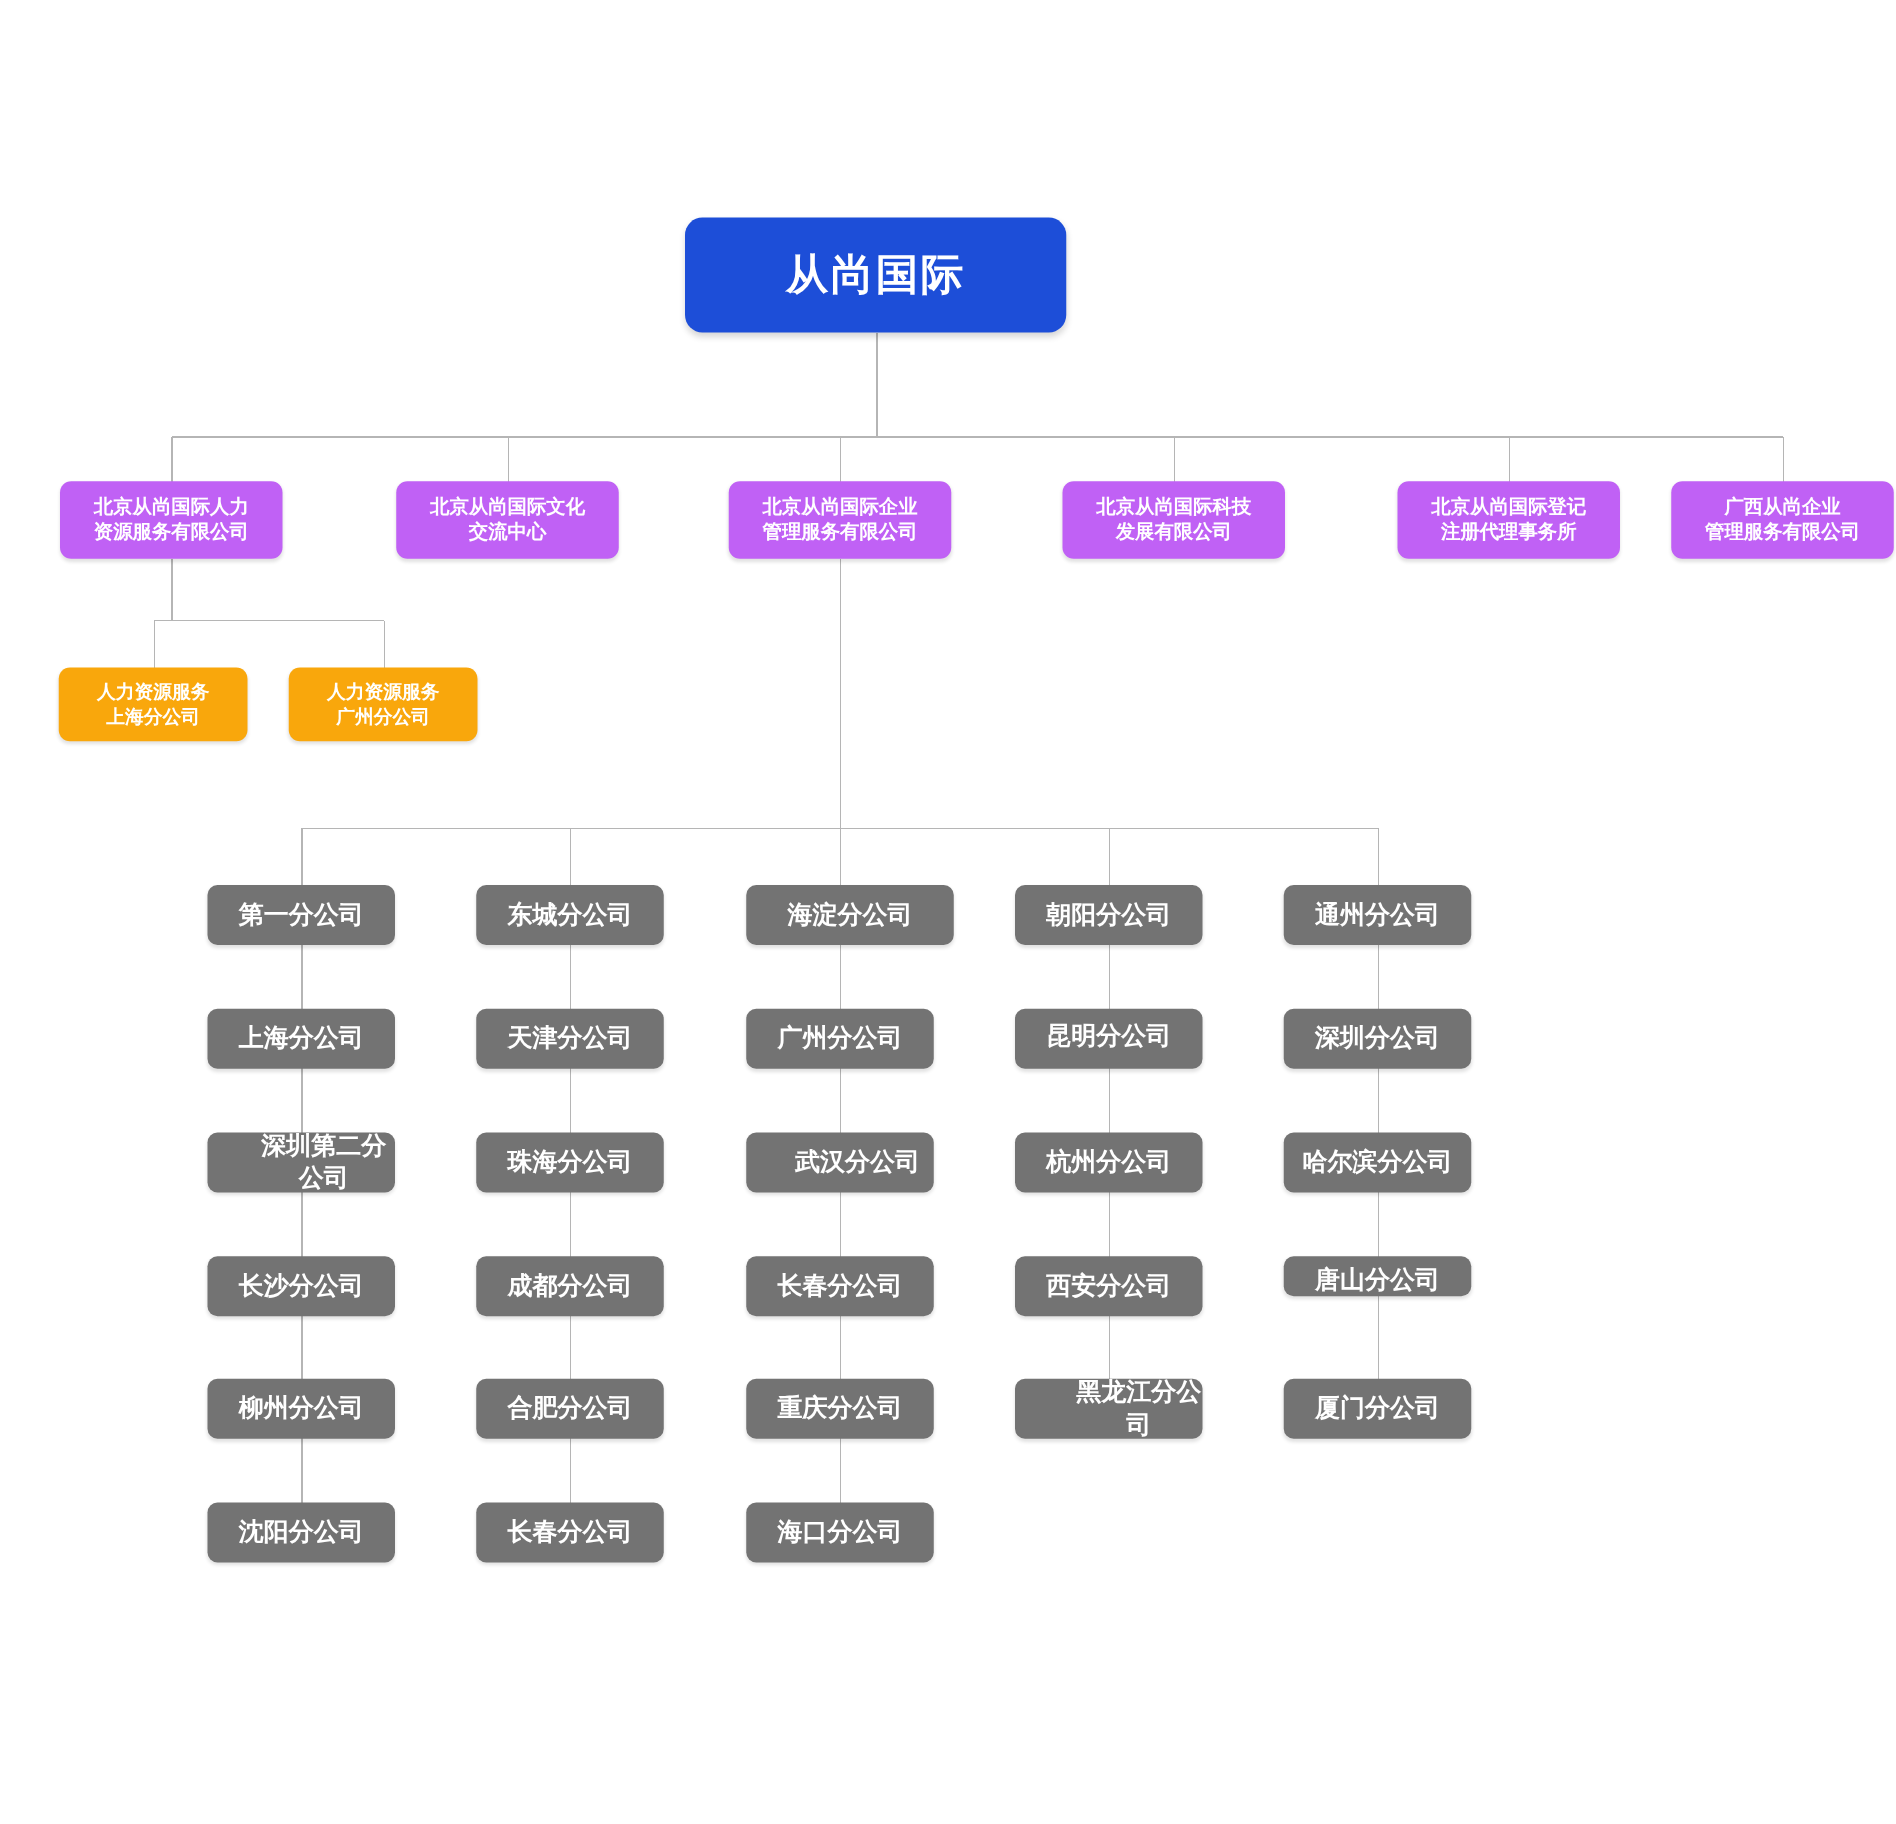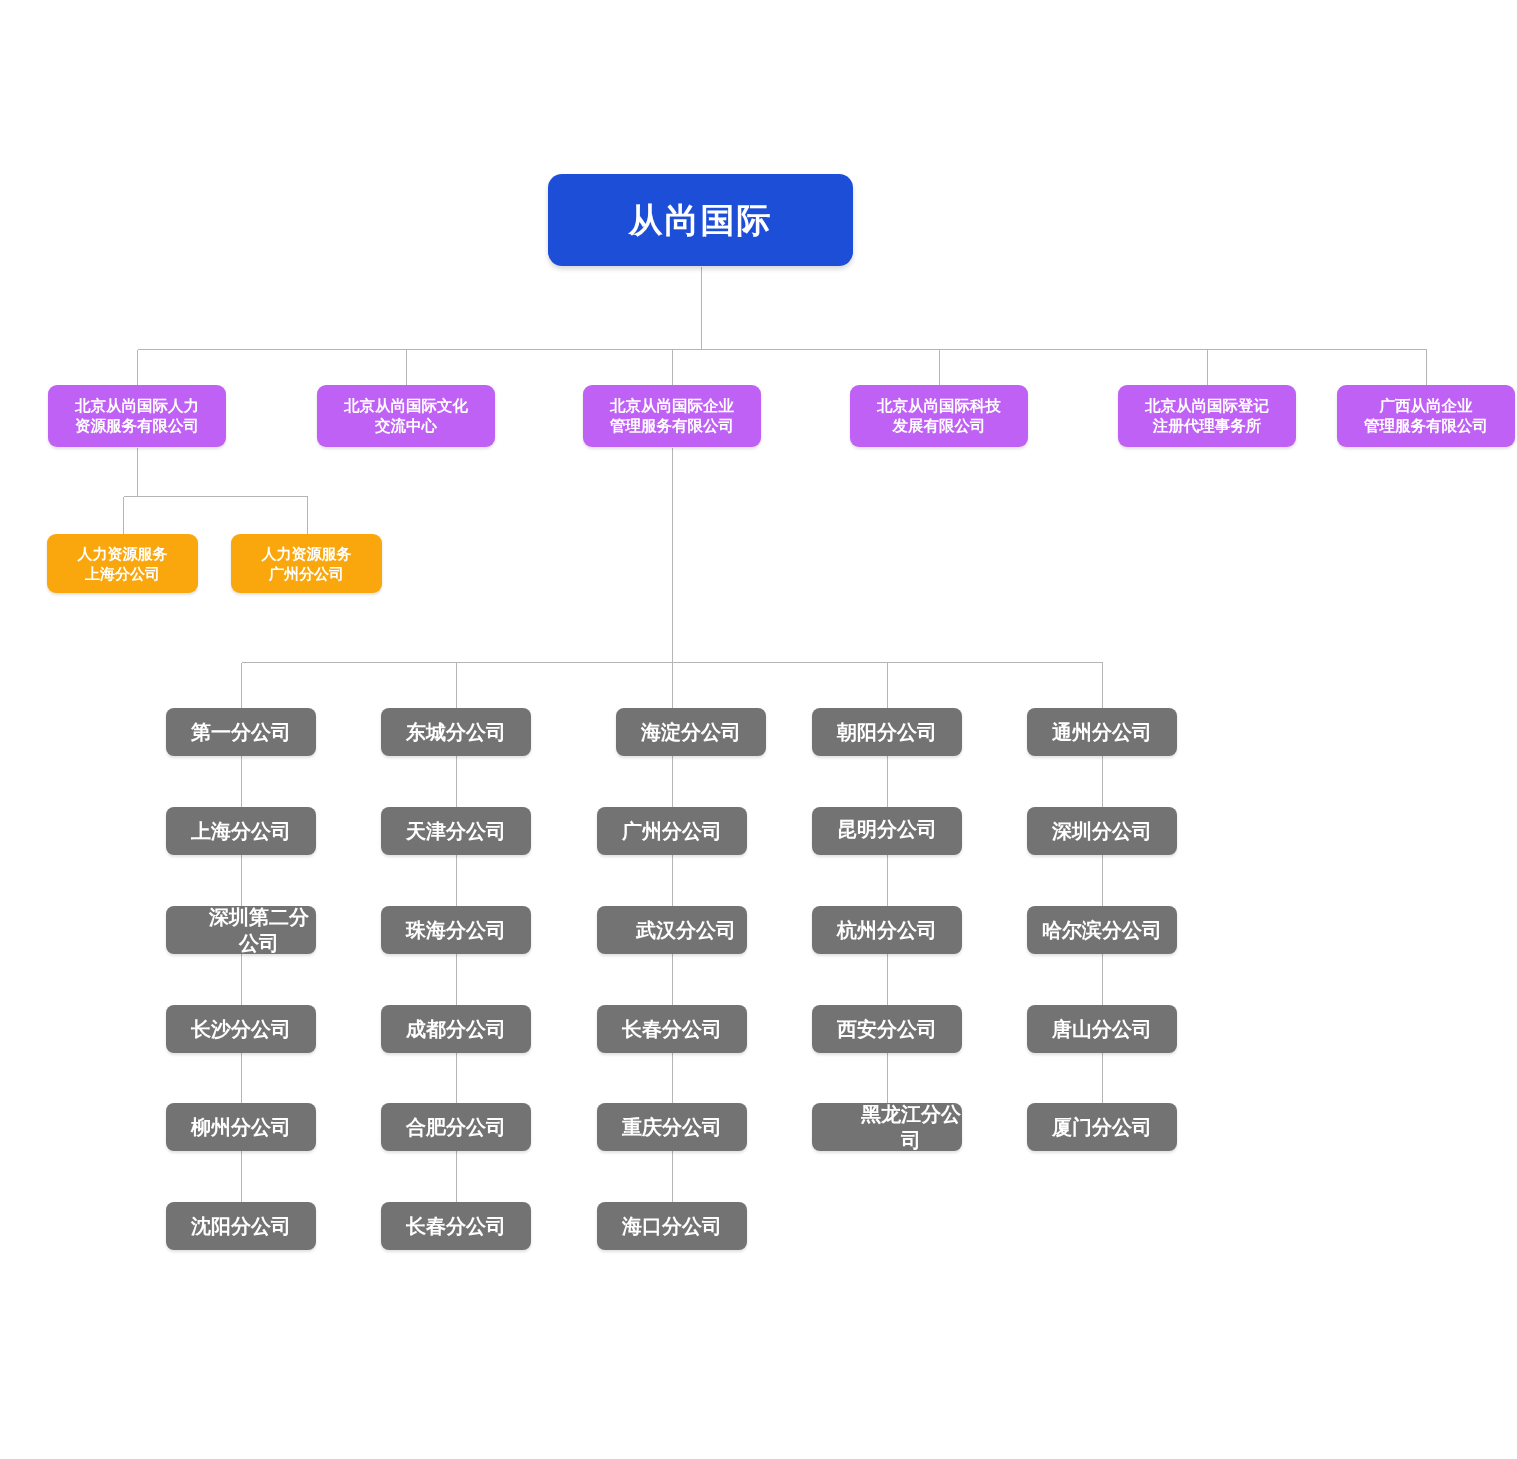--- a/index.html
+++ b/index.html
@@ -113,31 +113,31 @@
       <div class="node node-branch" style="left: 166px; top: 906px; width: 150px; height: 48px; padding-left: 36px;"><span>深圳第二分公司</span></div>
       <div class="node node-branch" style="left: 166px; top: 1005px; width: 150px; height: 48px;"><span>长沙分公司</span></div>
       <div class="node node-branch" style="left: 166px; top: 1103px; width: 150px; height: 48px;"><span>柳州分公司</span></div>
       <div class="node node-branch" style="left: 166px; top: 1202px; width: 150px; height: 48px;"><span>沈阳分公司</span></div>
       <div class="node node-branch" style="left: 381px; top: 708px; width: 150px; height: 48px;"><span>东城分公司</span></div>
       <div class="node node-branch" style="left: 381px; top: 807px; width: 150px; height: 48px;"><span>天津分公司</span></div>
       <div class="node node-branch" style="left: 381px; top: 906px; width: 150px; height: 48px;"><span>珠海分公司</span></div>
       <div class="node node-branch" style="left: 381px; top: 1005px; width: 150px; height: 48px;"><span>成都分公司</span></div>
       <div class="node node-branch" style="left: 381px; top: 1103px; width: 150px; height: 48px;"><span>合肥分公司</span></div>
       <div class="node node-branch" style="left: 381px; top: 1202px; width: 150px; height: 48px;"><span>长春分公司</span></div>
-      <div class="node node-branch" style="left: 597px; top: 708px; width: 150px; height: 48px; margin-left: 19px;"><span>海淀分公司</span></div>
+      <div class="node node-branch" style="left: 597px; top: 708px; width: 166px; height: 48px;"><span>海淀分公司</span></div>
       <div class="node node-branch" style="left: 597px; top: 807px; width: 150px; height: 48px;"><span>广州分公司</span></div>
       <div class="node node-branch" style="left: 597px; top: 906px; width: 150px; height: 48px; padding-left: 28px;"><span>武汉分公司</span></div>
       <div class="node node-branch" style="left: 597px; top: 1005px; width: 150px; height: 48px;"><span>长春分公司</span></div>
       <div class="node node-branch" style="left: 597px; top: 1103px; width: 150px; height: 48px;"><span>重庆分公司</span></div>
       <div class="node node-branch" style="left: 597px; top: 1202px; width: 150px; height: 48px;"><span>海口分公司</span></div>
       <div class="node node-branch" style="left: 812px; top: 708px; width: 150px; height: 48px;"><span>朝阳分公司</span></div>
       <div class="node node-branch" style="left: 812px; top: 807px; width: 150px; height: 48px; font-family: Liberation Mono, monospace;"><span>昆明分公司</span></div>
       <div class="node node-branch" style="left: 812px; top: 906px; width: 150px; height: 48px;"><span>杭州分公司</span></div>
       <div class="node node-branch" style="left: 812px; top: 1005px; width: 150px; height: 48px;"><span>西安分公司</span></div>
       <div class="node node-branch" style="left: 812px; top: 1103px; width: 150px; height: 48px; padding-left: 48px;"><span>黑龙江分公司</span></div>
       <div class="node node-branch" style="left: 1027px; top: 708px; width: 150px; height: 48px;"><span>通州分公司</span></div>
       <div class="node node-branch" style="left: 1027px; top: 807px; width: 150px; height: 48px;"><span>深圳分公司</span></div>
       <div class="node node-branch" style="left: 1027px; top: 906px; width: 150px; height: 48px;"><span>哈尔滨分公司</span></div>
-      <div class="node node-branch" style="left: 1027px; top: 1005px; width: 150px; height: 48px;"><span>唐山分公司</span></div>
+      <div class="node node-branch" style="left: 1027px; top: 1005px; width: 150px; height: 32px; align-items: flex-end;"><span>唐山分公司</span></div>
       <div class="node node-branch" style="left: 1027px; top: 1103px; width: 150px; height: 48px;"><span>厦门分公司</span></div>
     </div>
 
 </div>
 
 </body></html>

